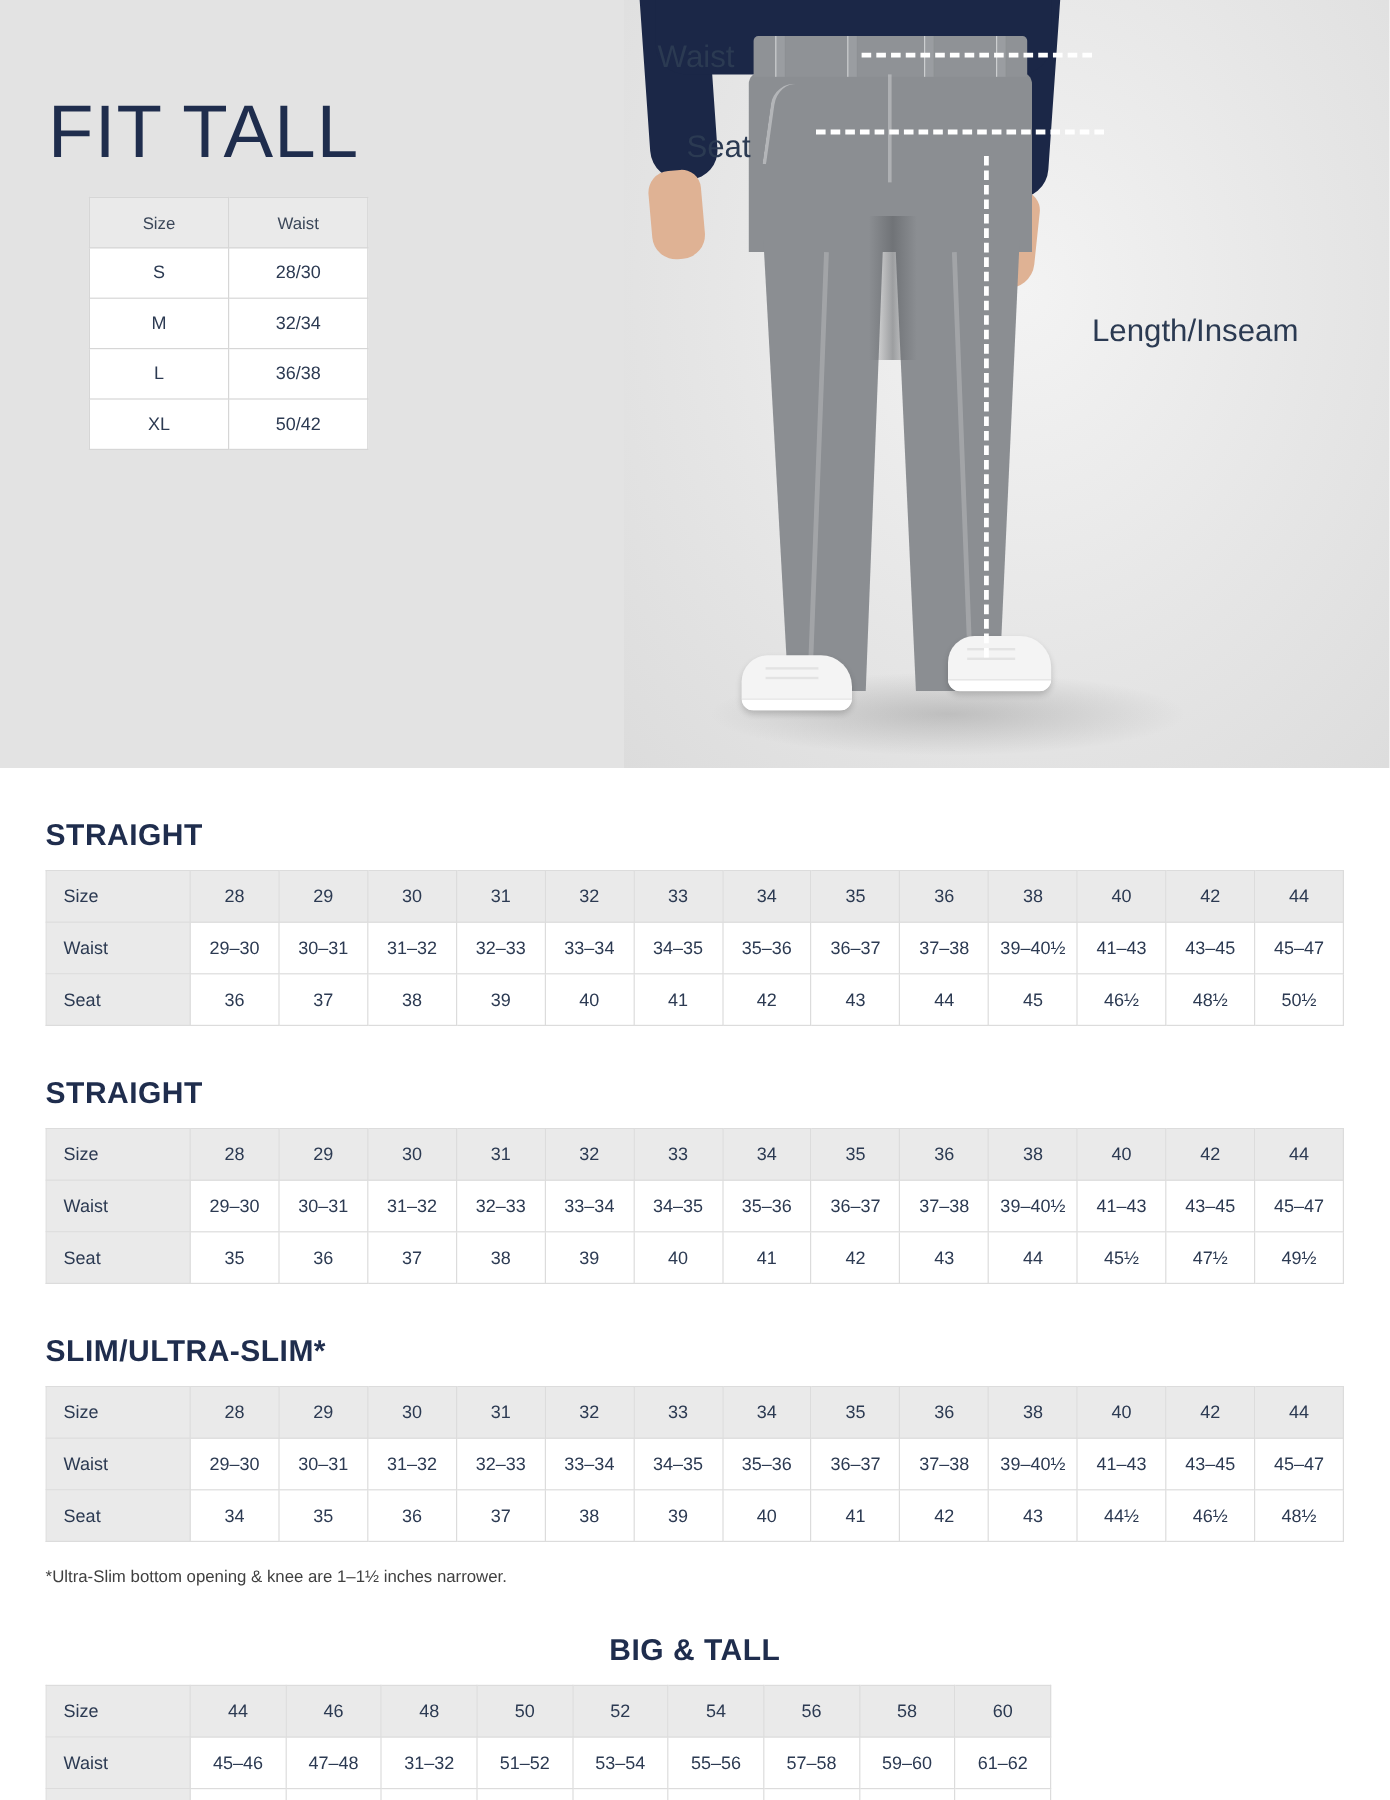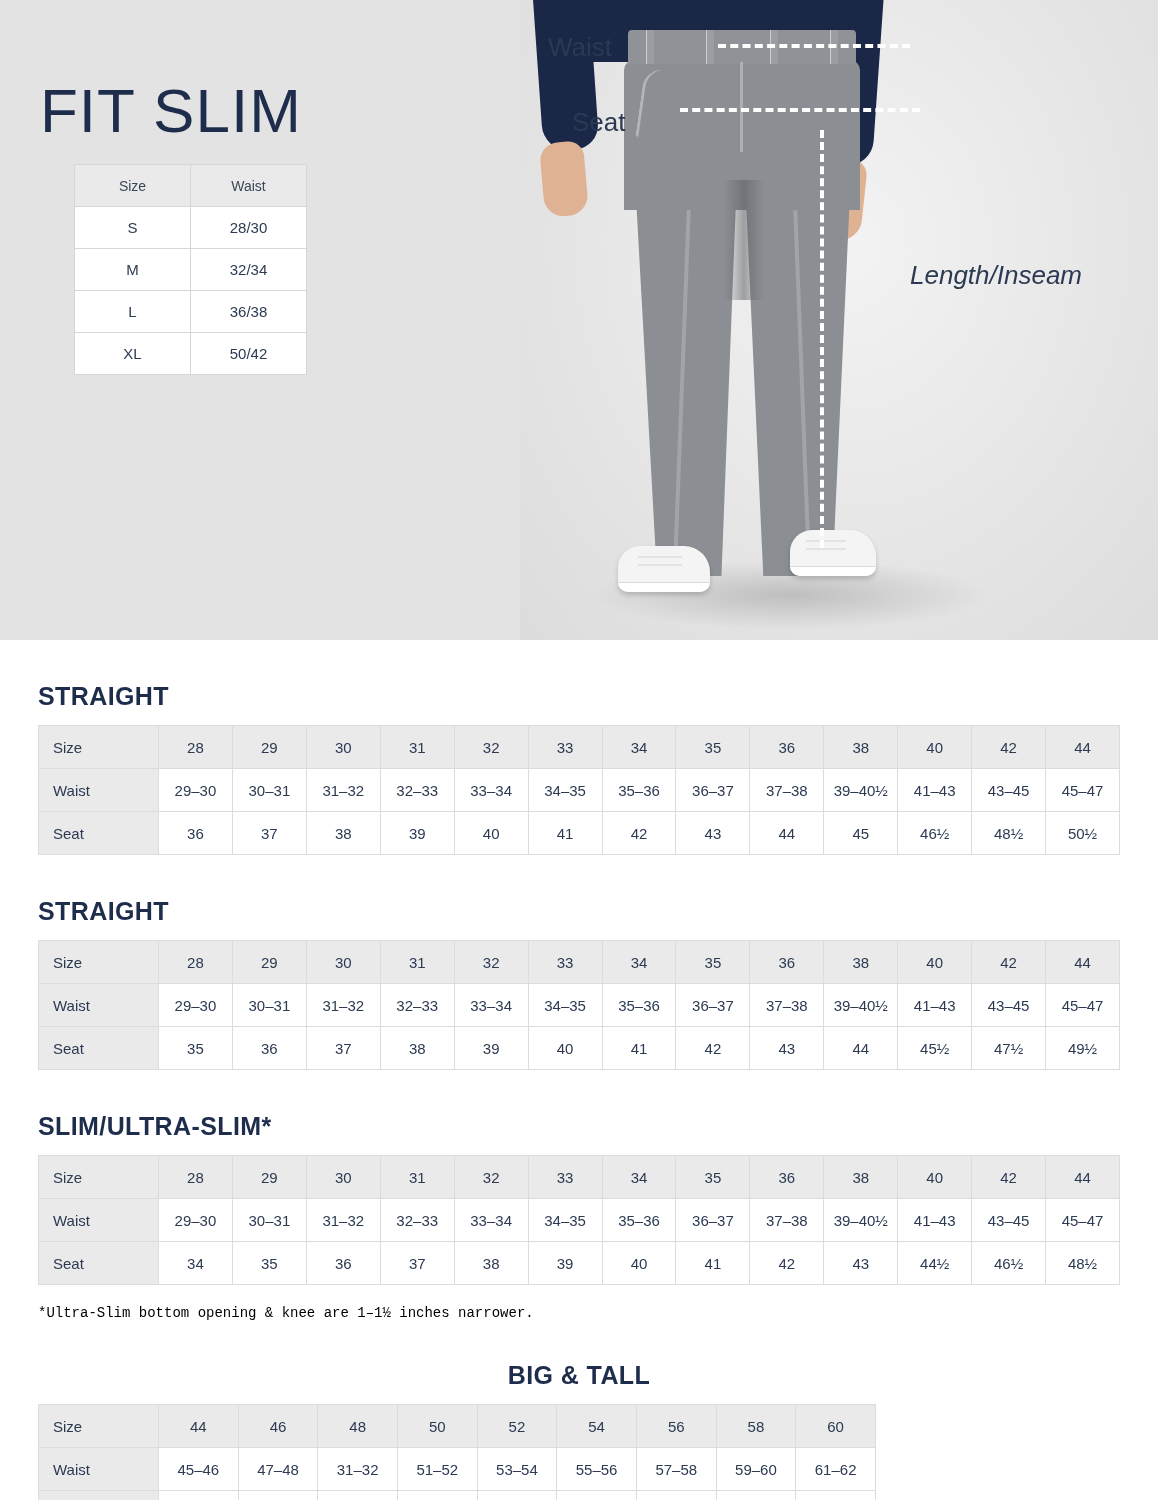--- a/index.html
+++ b/index.html
@@ -272,33 +272,32 @@
     padding-left: 14px;
     width: 120px;
   }
   .fit-table thead th:first-child {
     text-align: left;
     padding-left: 14px;
     width: 120px;
   }
   .footnote {
     font-size: 14px;
-    color: #000000;
+    color: #404040;
     margin: 20px 0 0 0;
-    font-family: Liberation Mono, monospace;
   }
   .bigtall-wrap { width: 838px; }
 </style>
 </head>
 <body>
 
 <div class="hero">
 
   <div class="hero-left">
-    <h1 class="hero-title">FIT SLIM</h1>
+    <h1 class="hero-title">FIT TALL</h1>
 
     <table class="hero-table">
       <thead>
         <tr>
           <th>Size</th>
           <th>Waist</th>
         </tr>
       </thead>
       <tbody>
         <tr>
@@ -356,21 +355,21 @@
     <div class="lace" style="left:286px; top:540px; width:40px;"></div>
     <div class="lace" style="left:286px; top:548px; width:40px;"></div>
 
     <div class="dash-h" style="left:198px; top:44px; width:192px;"></div>
     <div class="dash-h" style="left:160px; top:108px; width:240px;"></div>
     <div class="dash-v" style="left:300px; top:130px; height:418px;"></div>
   </div>
 
   <div class="meas-label" style="left:548px; top:32px;">Waist</div>
   <div class="meas-label" style="left:572px; top:107px;">Seat</div>
-  <div class="meas-label" style="left:910px; top:260px;font-style:italic;">Length/Inseam</div>
+  <div class="meas-label" style="left:910px; top:260px;">Length/Inseam</div>
 </div>
 
 <div class="section">
   <h2 class="sec-title">STRAIGHT</h2>
   <table class="fit-table">
     <thead>
       <tr>
         <th>Size</th>
         <th>28</th>
         <th>29</th>

